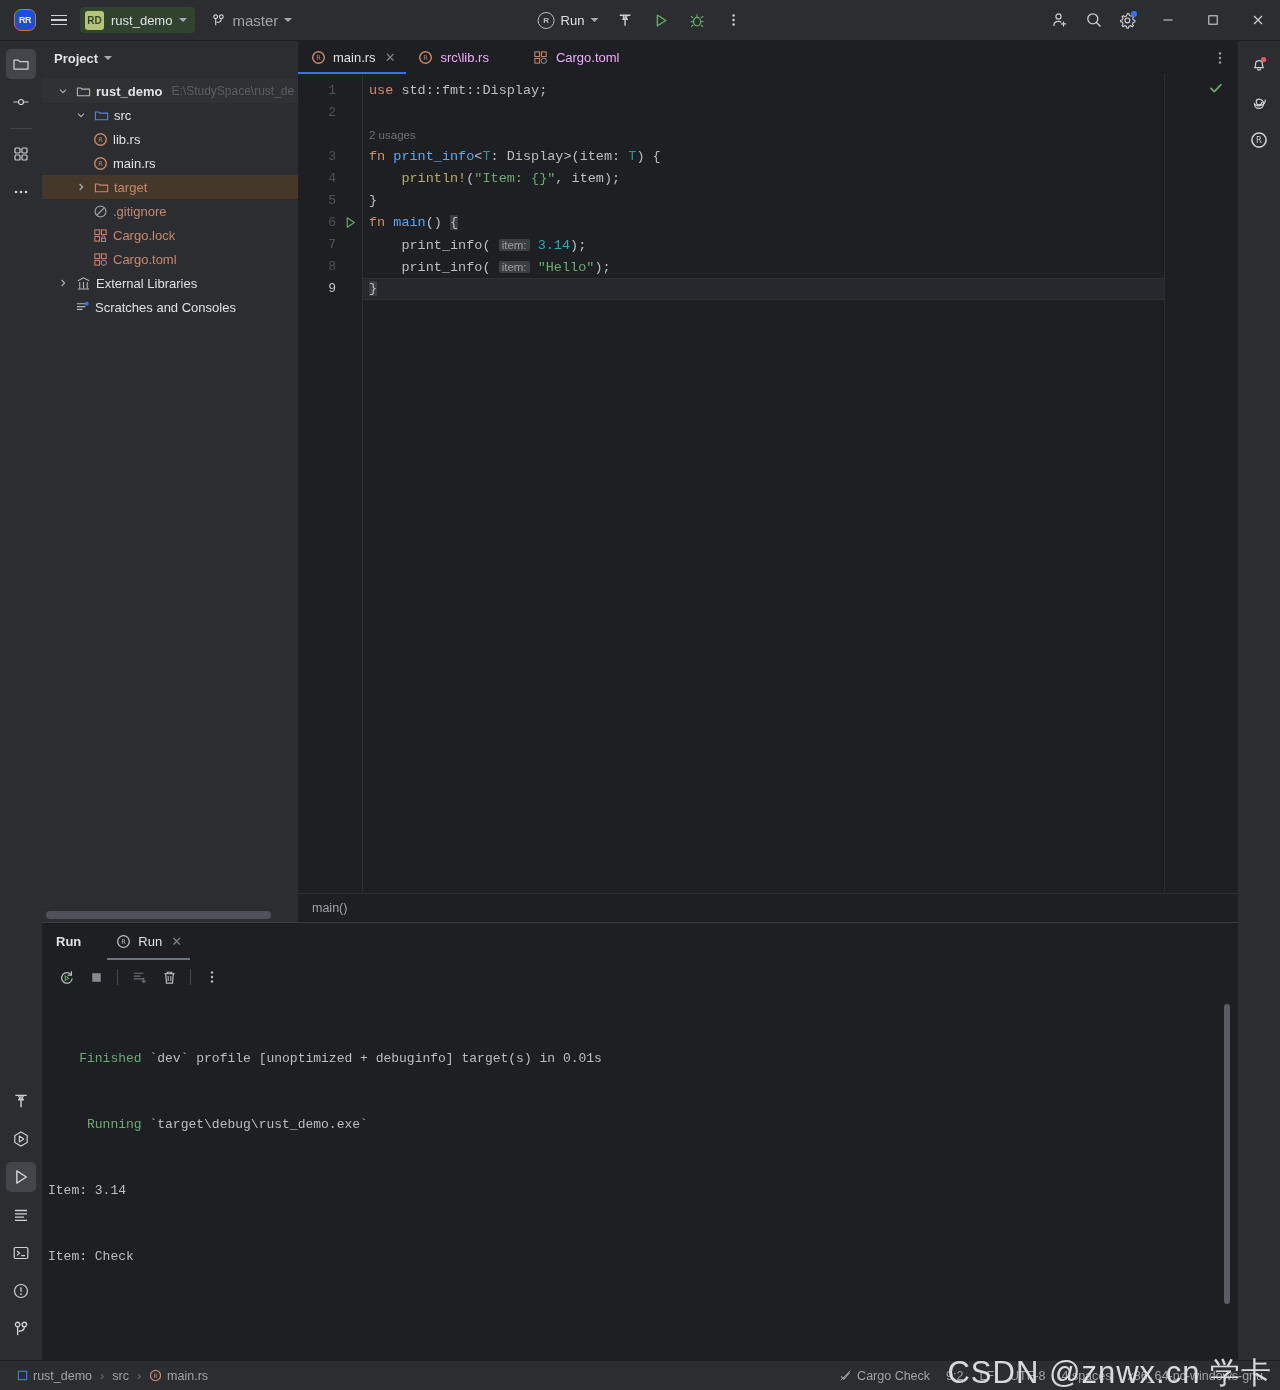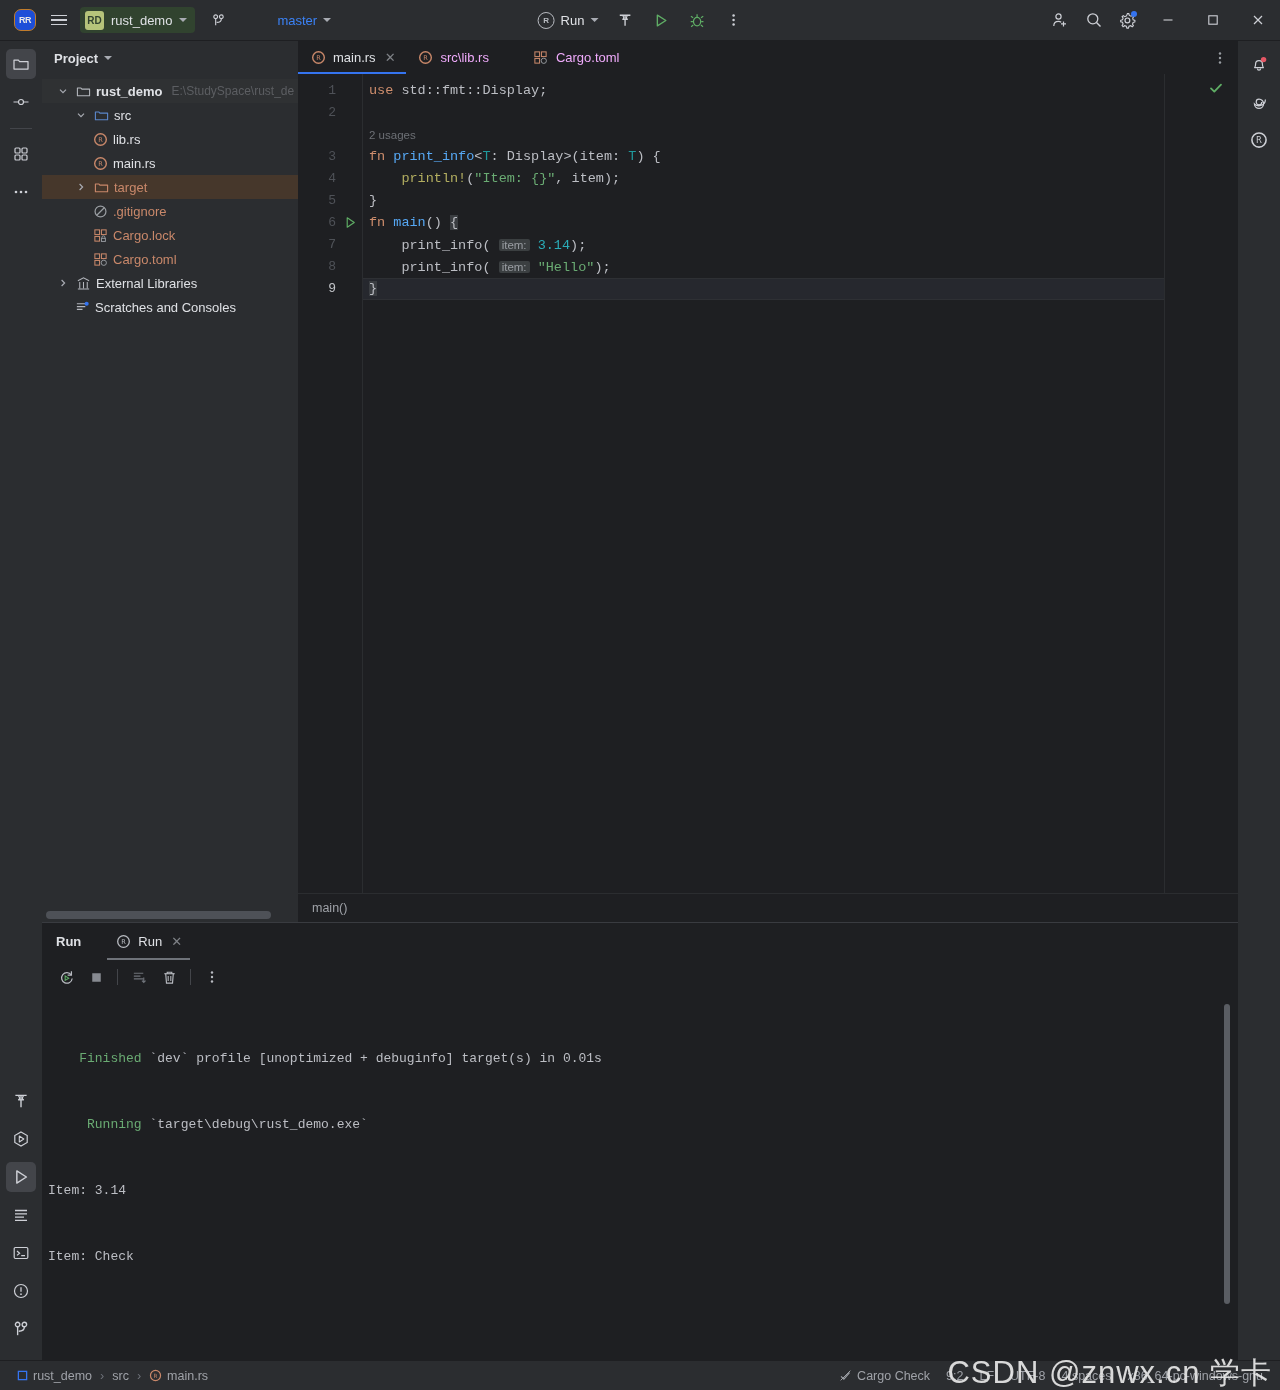--- a/index.html
+++ b/index.html
@@ -34,21 +34,21 @@
     display:flex; align-items:center; gap:7px; height:26px; padding:0 8px 0 5px;
     border-radius:4px; background:#31432f; margin-left:4px;
   }
   .proj-badge {
     width:19px;height:19px;border-radius:3px;background:#b5c47a;color:#31432f;
     font-size:10px;font-weight:bold;display:flex;align-items:center;justify-content:center;
   }
   .proj-name { font-size:13px; color:#dfe1e5; }
   .chev { width:0;height:0;border-left:4px solid transparent;border-right:4px solid transparent;border-top:4px solid #a8abb2; }
   .branch-chip { display:flex; align-items:center; gap:6px; height:26px; padding:0 8px; border-radius:4px; margin-left:8px; }
-  .branch-name { font-size:13px; color:#3b82f6;margin-left:45px; }
+  .branch-name { font-size:15px; color:#a3a3a3; }
 
   .tb-center { position:absolute; left:50%; transform:translateX(-50%); display:flex; align-items:center; gap:2px; }
   .run-chip { display:flex; align-items:center; gap:6px; height:28px; padding:0 8px; border-radius:4px; }
   .run-chip .label { font-size:13px; }
   .rust-circ {
     width:17px;height:17px;border-radius:50%;border:1.6px solid #b9bcc2;
     display:flex;align-items:center;justify-content:center;font-size:8px;font-weight:bold;color:#b9bcc2;
   }
   .tb-right { margin-left:auto; display:flex; align-items:center; }
   .win-btn { width:45px; height:41px; display:flex;align-items:center;justify-content:center; }

